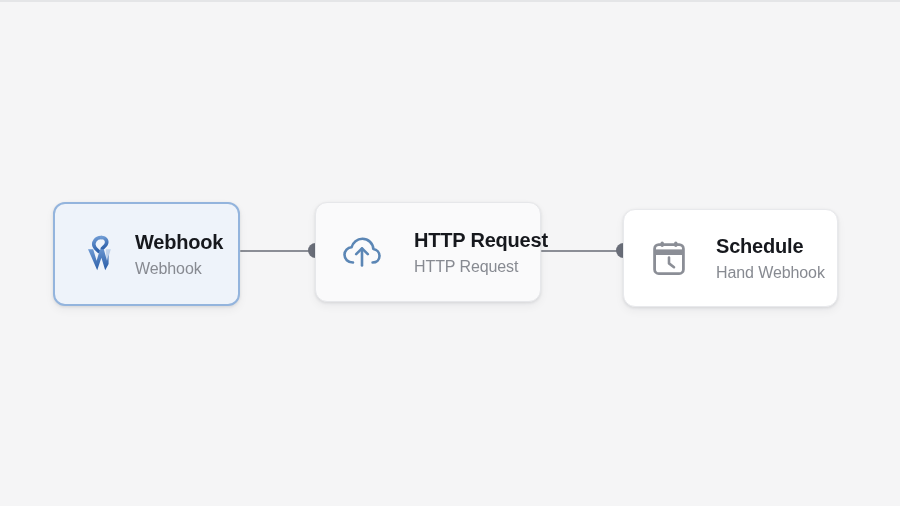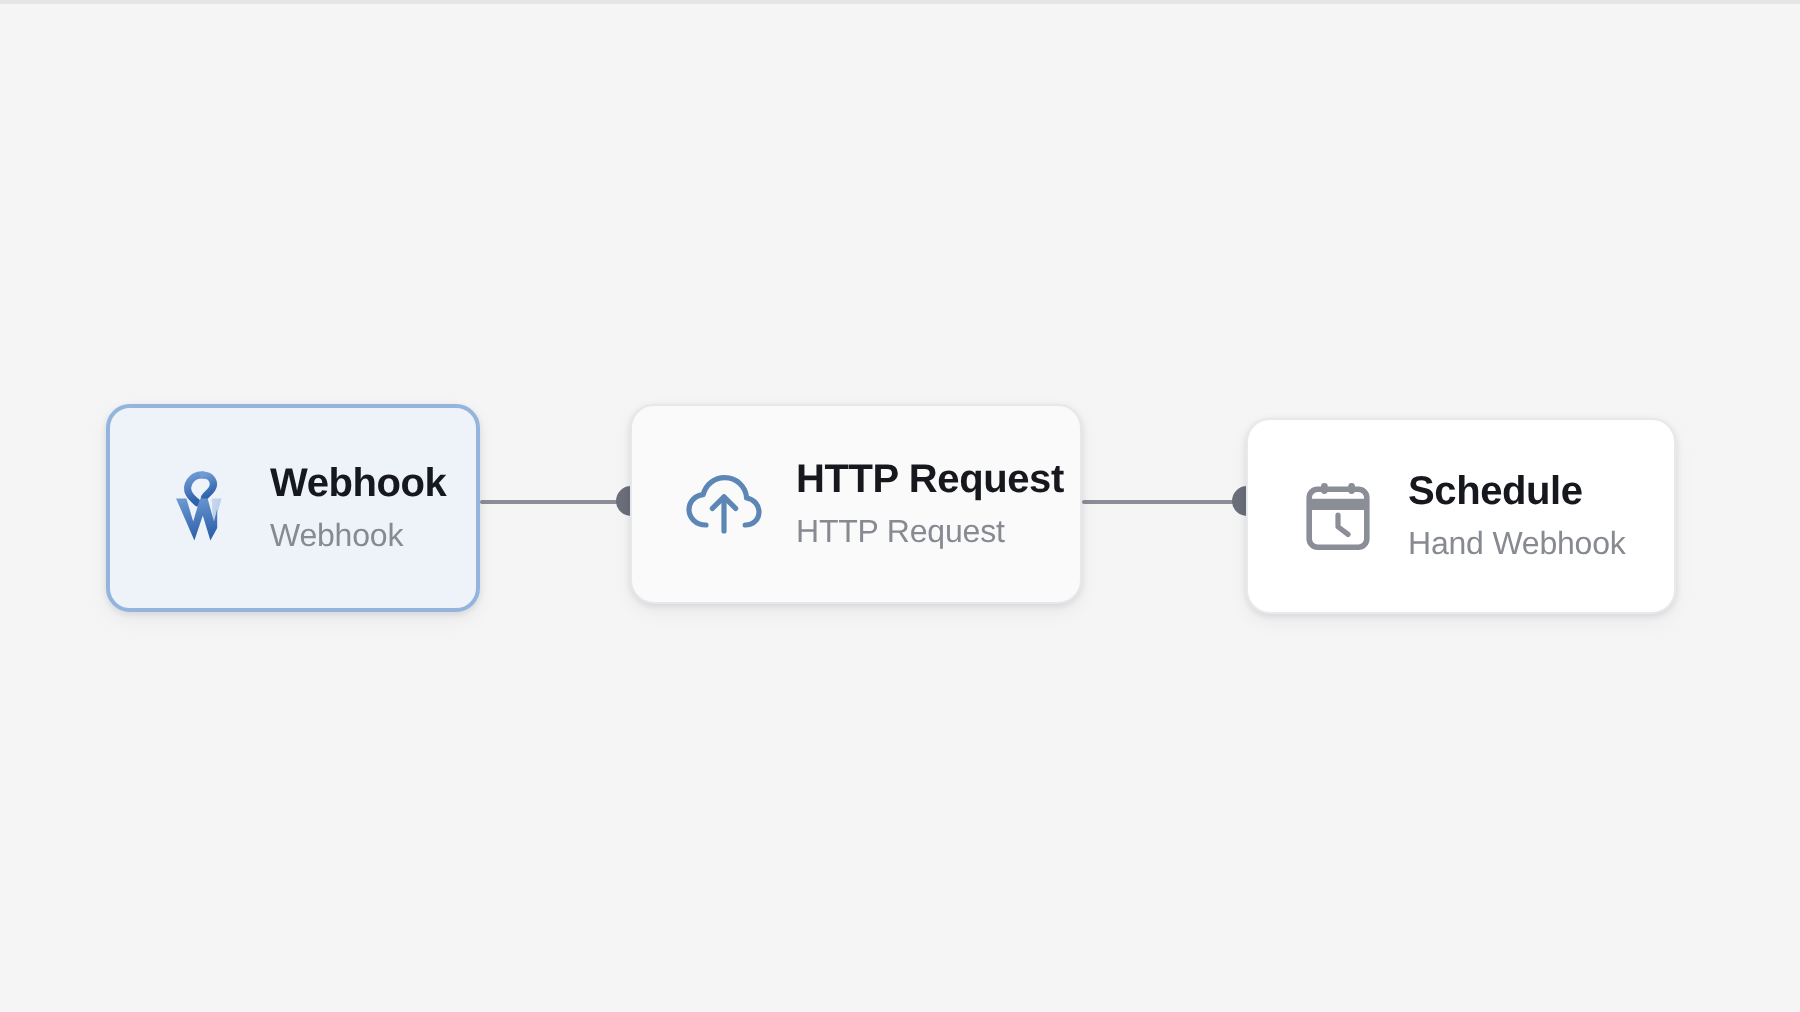--- a/index.html
+++ b/index.html
@@ -105,30 +105,31 @@
   
   #node-http {
     left: 315px;
     top: 202px;
     width: 226px;
     height: 100px;
     background: #fafafb;
     border: 1px solid #e6e7ea;
   }
   #node-http .node-icon { width: 52px; margin-left: 20px; }
-  #node-http .node-text { margin-left: 10px; }
+  #node-http .node-text { margin-left: 26px; }
 
   
   #node-schedule {
     left: 623px;
     top: 209px;
     width: 215px;
     height: 98px;
     background: #ffffff;
     border: 1px solid #e8e9ec;
+    gap: 12px;
   }
   #node-schedule .node-icon { width: 50px; margin-left: 20px; }
   #node-schedule .node-text { margin-left: 10px; }
 
   
   #edge-1 { left: 240px; top: 250px; width: 78px; }
   #port-1 { left: 308px; top: 243px; }
   #edge-2 { left: 541px; top: 250px; width: 85px; }
   #port-2 { left: 616px; top: 243px; }
 </style>

